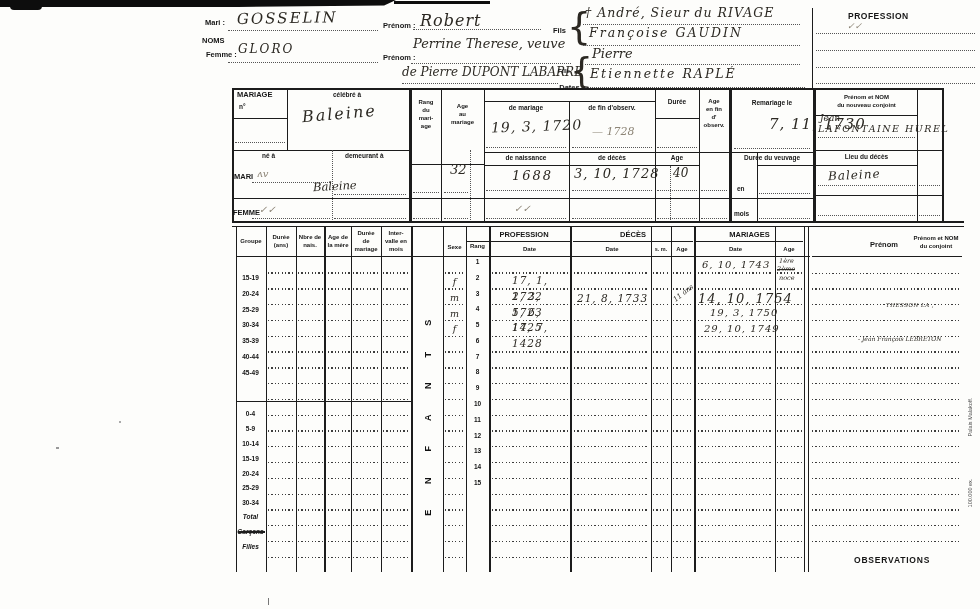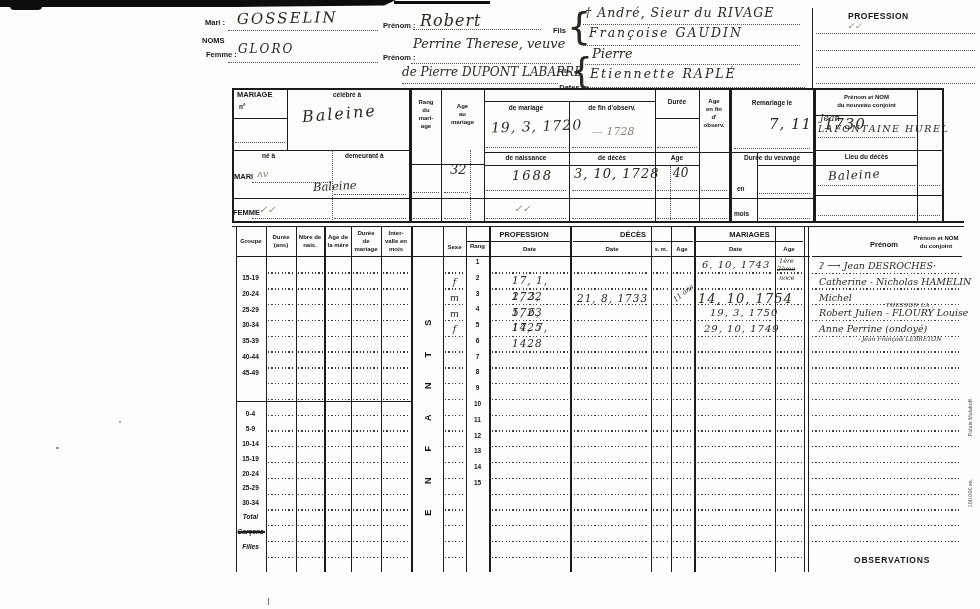--- a/index.html
+++ b/index.html
@@ -360,27 +360,20 @@
   <div class="hw" style="left:672px;top:290px;font-size:7px;transform:rotate(-38deg)">11 ans</div>
 
   <div class="hw" style="left:702px;top:260px;font-size:10px;letter-spacing:1px">6, 10, 1743</div>
   <div class="hw" style="left:698px;top:292px;font-size:13px;letter-spacing:1px">14, 10, 1754</div>
   <div class="hw" style="left:710px;top:308px;font-size:10px;letter-spacing:1px">19, 3, 1750</div>
   <div class="hw" style="left:704px;top:324px;font-size:10px;letter-spacing:1px">29, 10, 1749</div>
   <div class="hw" style="left:779px;top:258px;font-size:6.5px">1ère</div>
   <div class="hw strike" style="left:777px;top:266px;font-size:6.5px">2ème</div>
   <div class="hw" style="left:779px;top:275px;font-size:6.5px">noce</div>
 
-  <div class="list" style="left:815px;top:258px;width:150px">
-      <span class="pr-item">ʔ  ⟶  Jean DESROCHES·</span>
-      <span class="pr-item">Catherine - Nicholas HAMELIN</span>
-      <span class="pr-item">Michel</span>
-      <span class="pr-item">Robert Julien - FLOURY Louise</span>
-      <span class="pr-item">Anne Perrine (ondoyé)</span>
-    </div>
   <div class="hw" style="left:886px;top:303px;font-size:5.5px;letter-spacing:0.5px">THESSON LA ,</div>
   <div class="hw" style="left:858px;top:336px;font-size:6px">- Jean François LEBRETON</div>
 
   <div class="lbl s8" style="left:854px;top:556px;letter-spacing:0.8px">OBSERVATIONS</div>
 
   <div class="imprint" style="left:936px;top:414px;width:68px">Palais Malakoff.</div>
   <div class="imprint" style="left:938px;top:490px;width:64px">100.000 ex.</div>
 
 </div>
 

